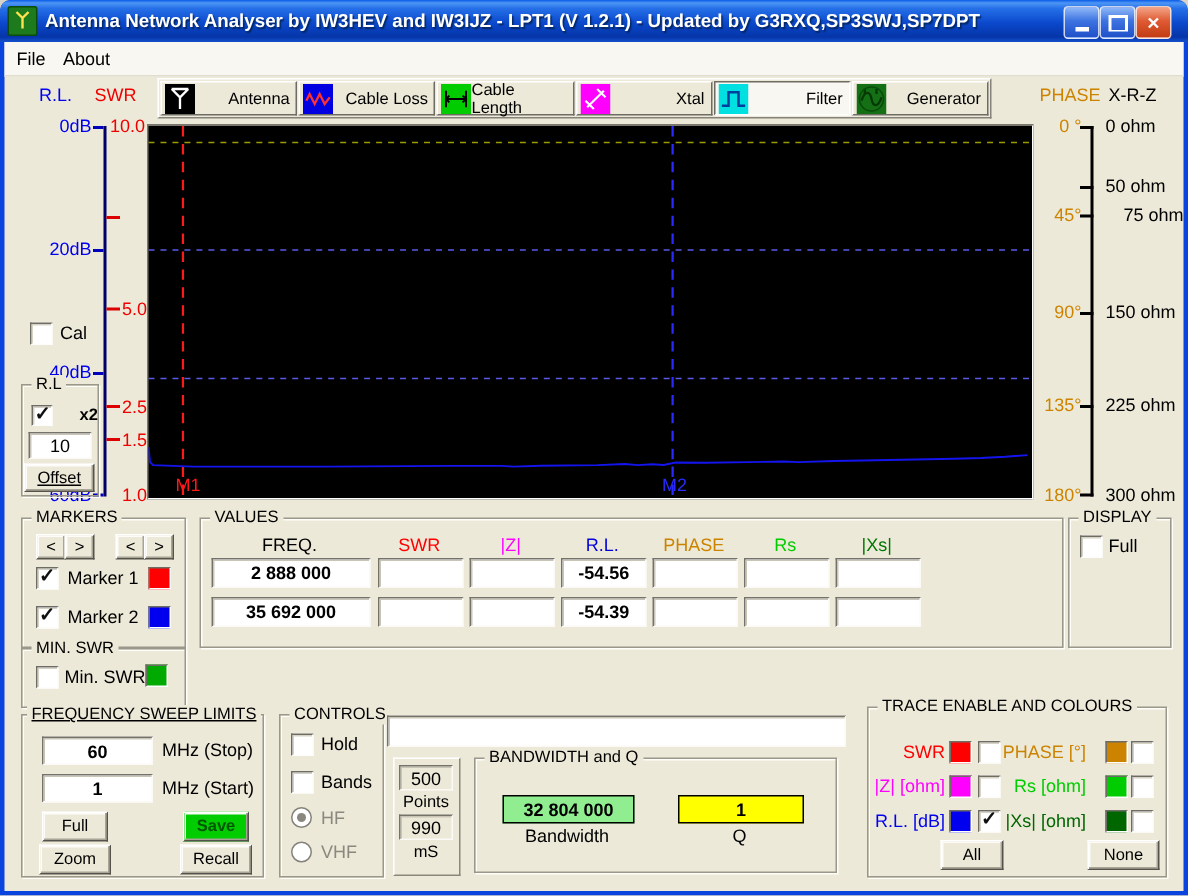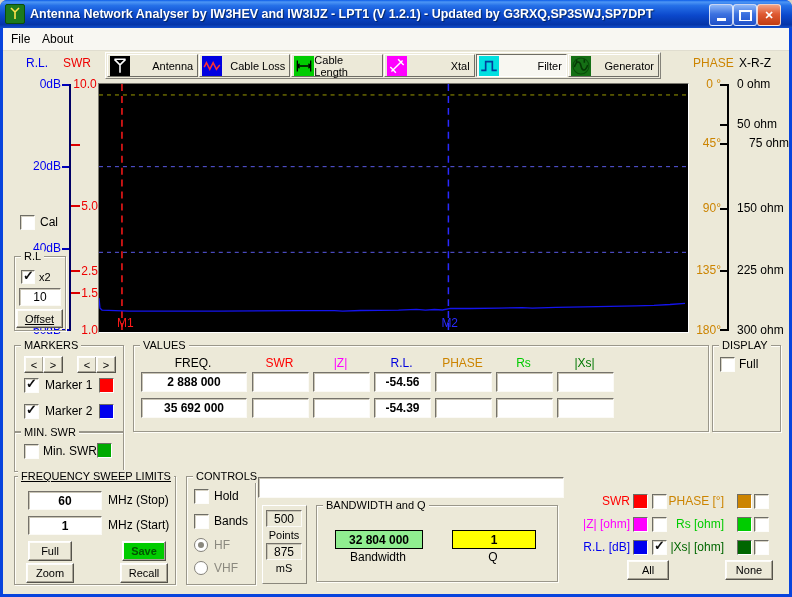--- a/index.html
+++ b/index.html
@@ -144,21 +144,21 @@
   <div class="lbl" style="left:72px;top:265px;width:26px;text-align:right;color:#EE0000;">2.5</div>
   <div class="lbl" style="left:72px;top:287px;width:26px;text-align:right;color:#EE0000;">1.5</div>
   <div class="lbl" style="left:72px;top:324px;width:26px;text-align:right;color:#EE0000;">1.0</div>
   <span class="cb" style="left:20px;top:215px;"></span>
   <div class="lbl" style="left:40px;top:216px;">Cal</div>
 
   <div class="grp" style="left:14px;top:256px;width:50px;height:73px;">
     <span class="gt">R.L</span>
   </div>
   <span class="cb checked" style="left:21px;top:270px;width:12px;height:12px;"></span>
-  <div class="lbl" style="left:39px;top:271px;font-size:11px;">x2</div>
+  <div class="lbl" style="left:53px;top:271px;font-size:11px;font-weight:bold;">x2</div>
   <div class="field" style="left:19px;top:288px;width:40px;height:16px;">10</div>
   <div class="btn" style="left:16px;top:309px;width:45px;height:17px;text-decoration:underline;">Offset</div>
 
   <div class="plotwrap">
     <svg width="587" height="246" viewBox="0 0 588 247" preserveAspectRatio="none">
       <line x1="0" y1="11" x2="588" y2="11" stroke="#9B9B00" stroke-width="1" stroke-dasharray="4 4"></line>
       <line x1="0" y1="83" x2="588" y2="83" stroke="#5A5AE8" stroke-width="1" stroke-dasharray="4 4"></line>
       <line x1="0" y1="169" x2="588" y2="169" stroke="#5A5AE8" stroke-width="1" stroke-dasharray="4 4"></line>
       <line y1="0" y2="247" stroke-width="1.5" stroke-dasharray="7 5" x1="23" x2="23" stroke="#FF1A1A"></line>
       <line y1="0" y2="247" stroke-width="1.5" stroke-dasharray="7 5" x1="350" x2="350" stroke="#2A2AFF"></line>
@@ -265,31 +265,34 @@
   <span class="radio selected" style="left:194px;top:538px;"></span>
   <div class="lbl graytxt" style="left:214px;top:539px;">HF</div>
   <span class="radio" style="left:194px;top:561px;"></span>
   <div class="lbl graytxt" style="left:214px;top:562px;">VHF</div>
 
   <div class="field" style="left:258px;top:477px;width:300px;height:19px;justify-content:flex-start;padding-left:4px;"></div>
 
   <div class="ab" style="left:262px;top:505px;width:43px;height:77px;border:1px solid;border-color:#fff #8a877c #8a877c #fff;"></div>
   <div class="field" style="left:266px;top:510px;width:34px;height:15px;background:#ECE9D8;">500</div>
   <div class="lbl" style="left:264px;top:529px;width:40px;text-align:center;font-size:11px;">Points</div>
-  <div class="field" style="left:266px;top:543px;width:34px;height:15px;background:#ECE9D8;">875</div>
+  <div class="field" style="left:266px;top:543px;width:34px;height:15px;background:#ECE9D8;">990</div>
   <div class="lbl" style="left:264px;top:562px;width:40px;text-align:center;font-size:11px;">mS</div>
 
   <div class="grp" style="left:316px;top:505px;width:240px;height:75px;">
     <span class="gt">BANDWIDTH and Q</span>
   </div>
   <div class="field b" style="left: 335px; top: 530px; width: 86px; height: 17px; border: 1px solid rgb(0, 0, 0); box-shadow: none; background: rgb(144, 238, 144);">32 804 000</div>
   <div class="lbl" style="left:335px;top:551px;width:86px;text-align:center;">Bandwidth</div>
   <div class="field b" style="left: 452px; top: 530px; width: 82px; height: 17px; border: 1px solid rgb(0, 0, 0); box-shadow: none; background: rgb(255, 255, 0);">1</div>
   <div class="lbl" style="left:452px;top:551px;width:82px;text-align:center;">Q</div>
 
+  <div class="grp" style="left:578px;top:471px;width:198px;height:112px;">
+    <span class="gt">TRACE ENABLE AND COLOURS</span>
+  </div>
   <div class="lbl" style="left: 578px; top: 495px; width: 52px; text-align: right; color: rgb(255, 0, 0);">SWR</div>
   <span class="swatch" style="left: 633px; top: 494px; background: rgb(255, 0, 0);"></span>
   <span class="cb" style="left:652px;top:494px;"></span>
   <div class="lbl" style="left: 662px; top: 495px; width: 62px; text-align: right; color: rgb(204, 132, 0);">PHASE [°]</div>
   <span class="swatch" style="left: 737px; top: 494px; background: rgb(204, 132, 0);"></span>
   <span class="cb" style="left:754px;top:494px;"></span>
 
   <div class="lbl" style="left: 578px; top: 518px; width: 52px; text-align: right; color: rgb(255, 0, 255);">|Z| [ohm]</div>
   <span class="swatch" style="left: 633px; top: 517px; background: rgb(255, 0, 255);"></span>
   <span class="cb" style="left:652px;top:517px;"></span>

